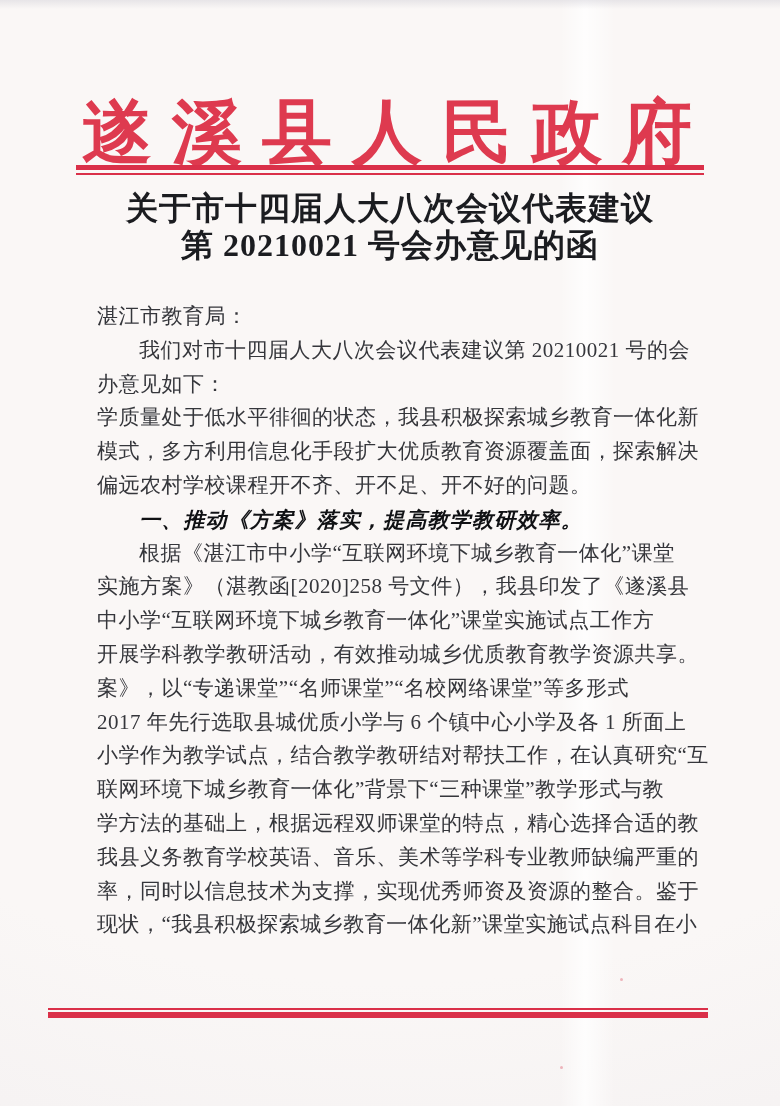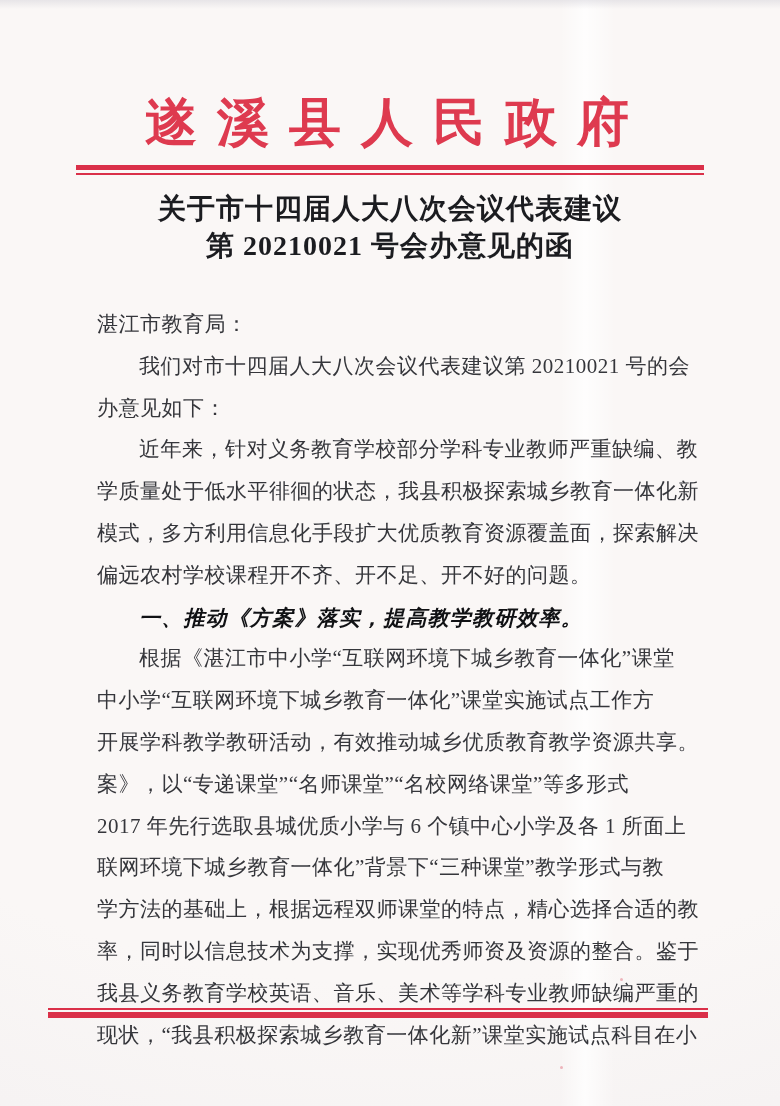--- a/index.html
+++ b/index.html
@@ -21,46 +21,46 @@
     background:
       linear-gradient(180deg, rgba(208,206,214,0.45) 0px, rgba(208,206,214,0) 9px),
       linear-gradient(90deg, rgba(255,255,255,0) 560px, rgba(255,255,255,0.8) 585px, rgba(255,255,255,0) 615px),
       radial-gradient(1200px 900px at 50% 40%, #faf7f6 60%, #f2eff0 100%),
       var(--paper);
     overflow:hidden;
   }
   .letterhead{
     position:absolute;top:92px;left:0;right:0;
     text-align:center;
-    font-size:52px;line-height:1.18;font-weight:700;
+    font-size:70px;line-height:1.18;font-weight:700;
     color:var(--header-red);
     letter-spacing:20px;text-indent:14px;
     white-space:nowrap;
   }
   .rule-top{
     position:absolute;top:165px;left:76px;width:628px;
     height:3px;
     border-top:5px solid var(--red);
     border-bottom:2px solid var(--red);
   }
   .doc-title{
     position:absolute;top:190px;left:0;right:0;margin:0;
     text-align:center;
-    font-size:28px;line-height:37px;font-weight:700;
+    font-size:32px;line-height:37px;font-weight:700;
     letter-spacing:1px;
     color:var(--title-ink);
     font-family:"Liberation Serif","DejaVu Serif",serif;
   }
   .doc-body{
     position:absolute;top:300px;left:97px;width:605px;
     font-size:21px;line-height:33.8px;
     letter-spacing:0.5px;
     color:var(--ink);
   }
-  .doc-body .line{white-space:nowrap;margin-top:8px;}
+  .doc-body .line{white-space:nowrap;}
   .doc-body .indent{padding-left:42px;}
   .doc-body .heading{
     font-family:"Liberation Sans","DejaVu Sans",sans-serif;
     font-weight:700;color:#101114;letter-spacing:1.2px;font-style:italic;
   }
   .rule-bottom{
     position:absolute;top:1008px;left:48px;width:660px;
     height:2px;
     border-top:2px solid var(--red);
     border-bottom:6px solid var(--red);
@@ -78,34 +78,35 @@
 
   <h1 class="doc-title">
     <span>关于市十四届人大八次会议代表建议</span><br>
     <span>第 20210021 号会办意见的函</span>
   </h1>
 
   <div class="doc-body">
       <div class="line">湛江市教育局：</div>
       <div class="line indent">我们对市十四届人大八次会议代表建议第 20210021 号的会</div>
       <div class="line">办意见如下：</div>
-      <div class="line indent">近年来，针对义务教育学校部分学科专业教师严重缺编、教</div>
       <div class="line">学质量处于低水平徘徊的状态，我县积极探索城乡教育一体化新</div>
       <div class="line">模式，多方利用信息化手段扩大优质教育资源覆盖面，探索解决</div>
       <div class="line">偏远农村学校课程开不齐、开不足、开不好的问题。</div>
       <div class="line indent heading">一、推动《方案》落实，提高教学教研效率。</div>
       <div class="line indent">根据《湛江市中小学“互联网环境下城乡教育一体化”课堂</div>
+      <div class="line">实施方案》（湛教函[2020]258 号文件），我县印发了《遂溪县</div>
       <div class="line">中小学“互联网环境下城乡教育一体化”课堂实施试点工作方</div>
       <div class="line">开展学科教学教研活动，有效推动城乡优质教育教学资源共享。</div>
       <div class="line">案》，以“专递课堂”“名师课堂”“名校网络课堂”等多形式</div>
       <div class="line">2017 年先行选取县城优质小学与 6 个镇中心小学及各 1 所面上</div>
+      <div class="line">小学作为教学试点，结合教学教研结对帮扶工作，在认真研究“互</div>
       <div class="line">联网环境下城乡教育一体化”背景下“三种课堂”教学形式与教</div>
       <div class="line">学方法的基础上，根据远程双师课堂的特点，精心选择合适的教</div>
+      <div class="line">我县义务教育学校英语、音乐、美术等学科专业教师缺编严重的</div>
       <div class="line">率，同时以信息技术为支撑，实现优秀师资及资源的整合。鉴于</div>
-      <div class="line">我县义务教育学校英语、音乐、美术等学科专业教师缺编严重的</div>
       <div class="line">现状，“我县积极探索城乡教育一体化新”课堂实施试点科目在小</div>
     </div>
 
   <div class="rule-bottom"></div>
 
   <span class="speck" style="left:560px;top:1066px;"></span>
   <span class="speck" style="left:620px;top:978px;"></span>
 
 </div>
 

